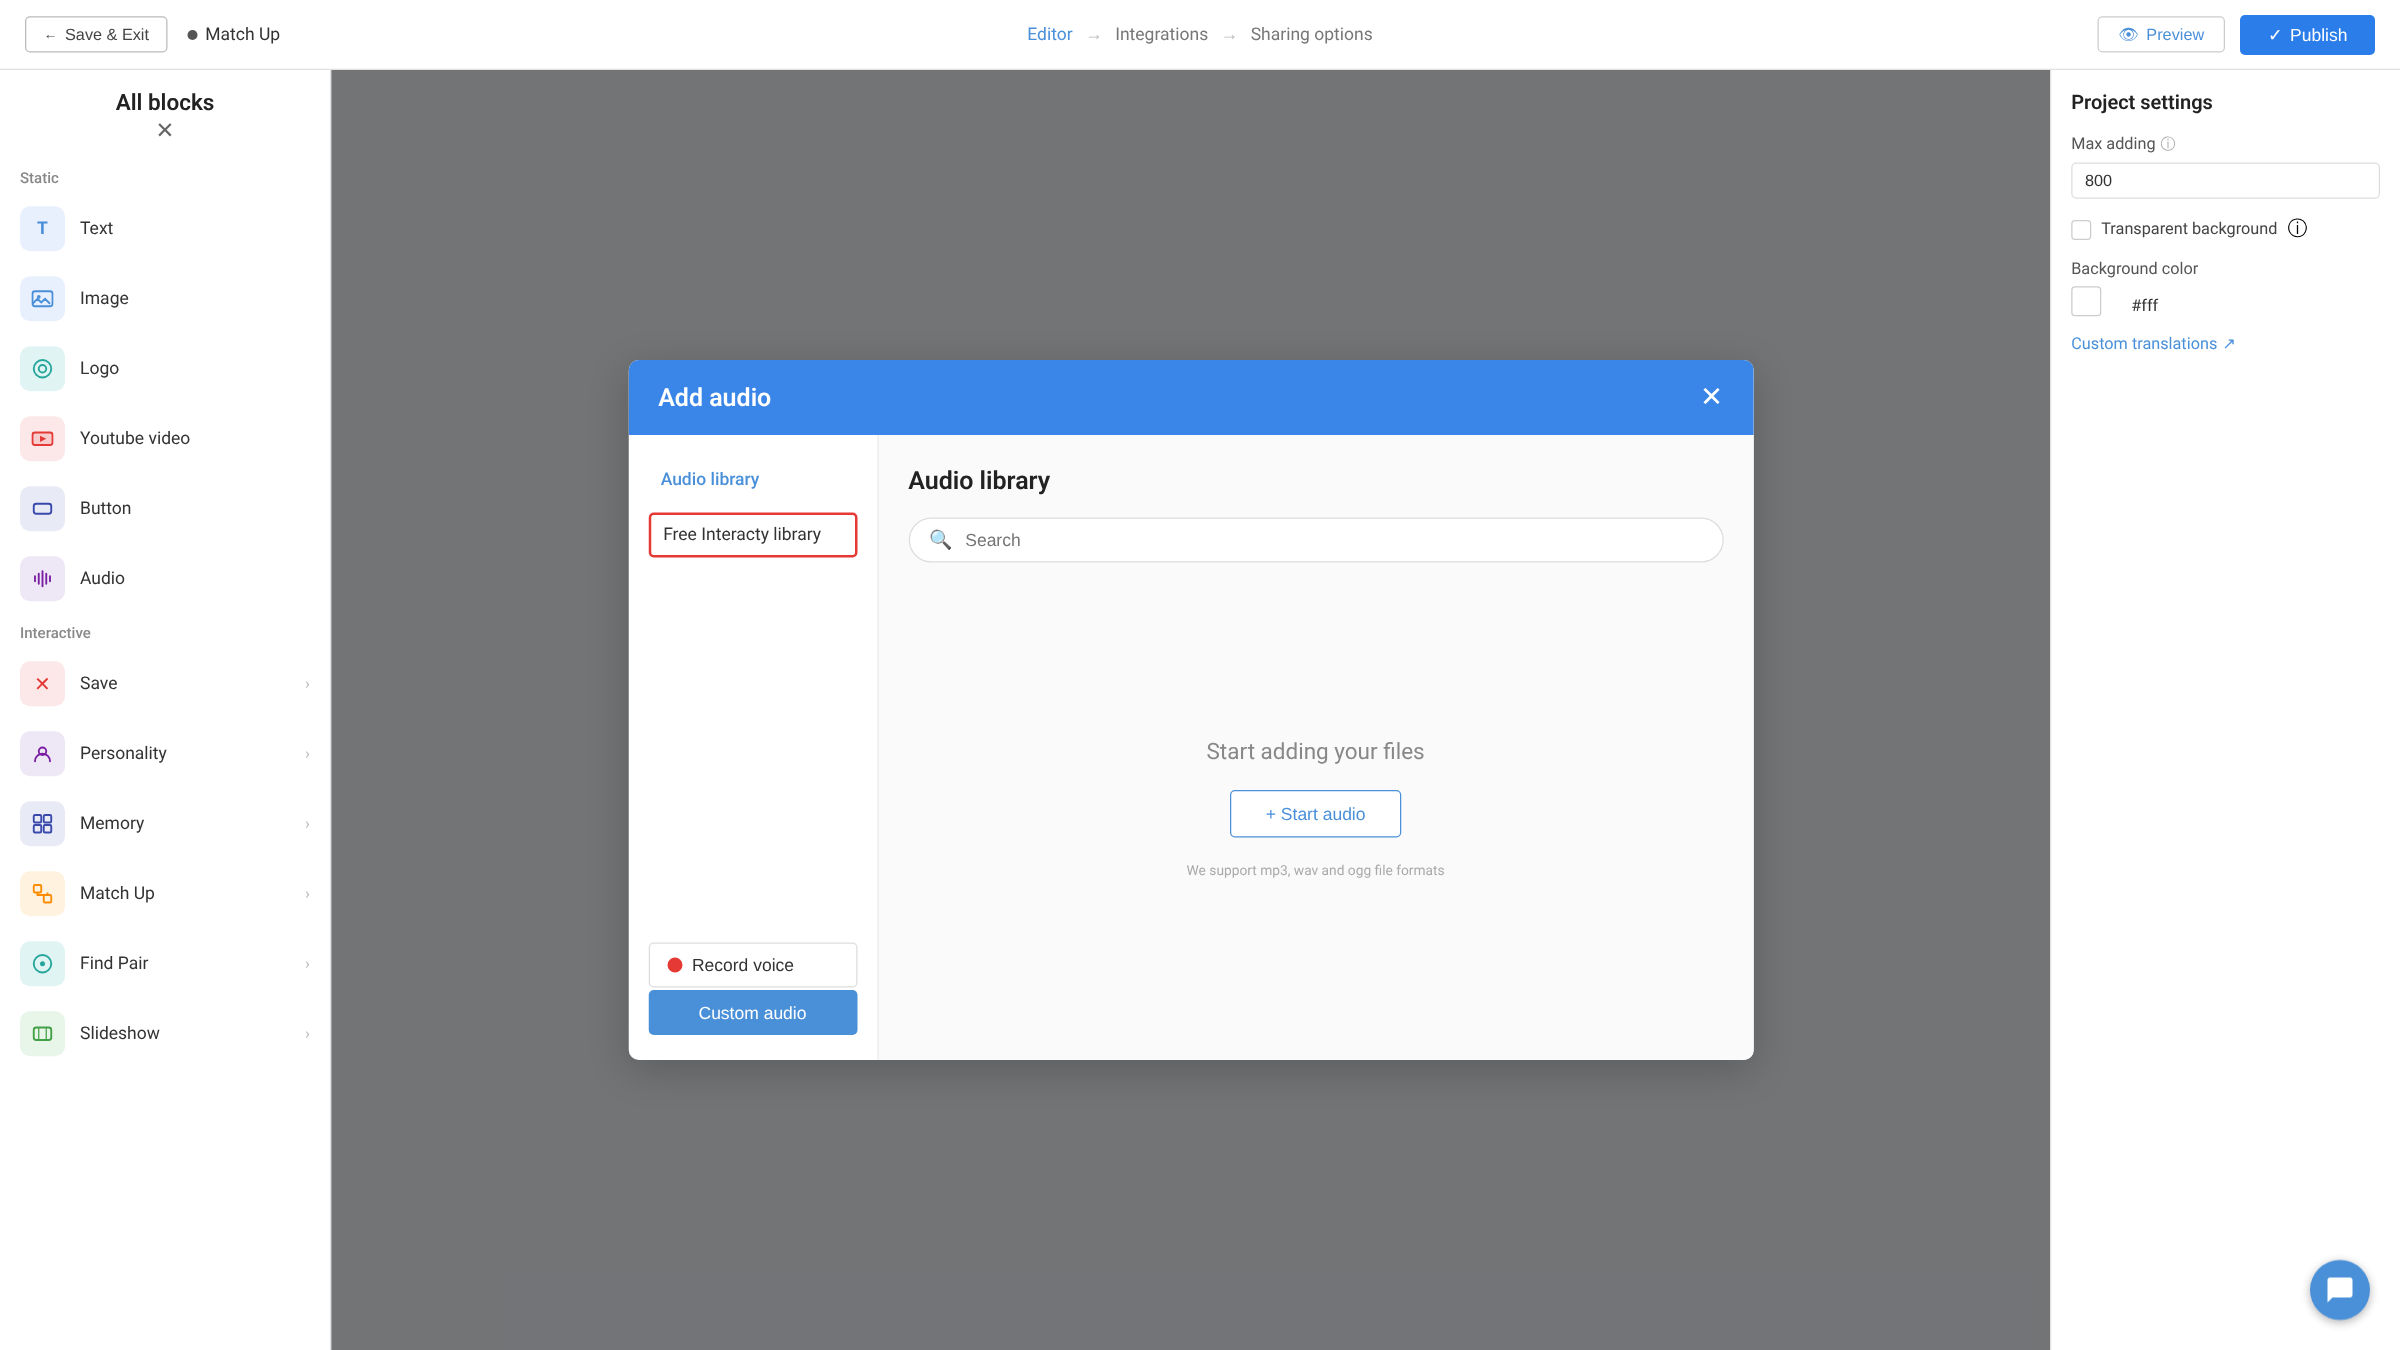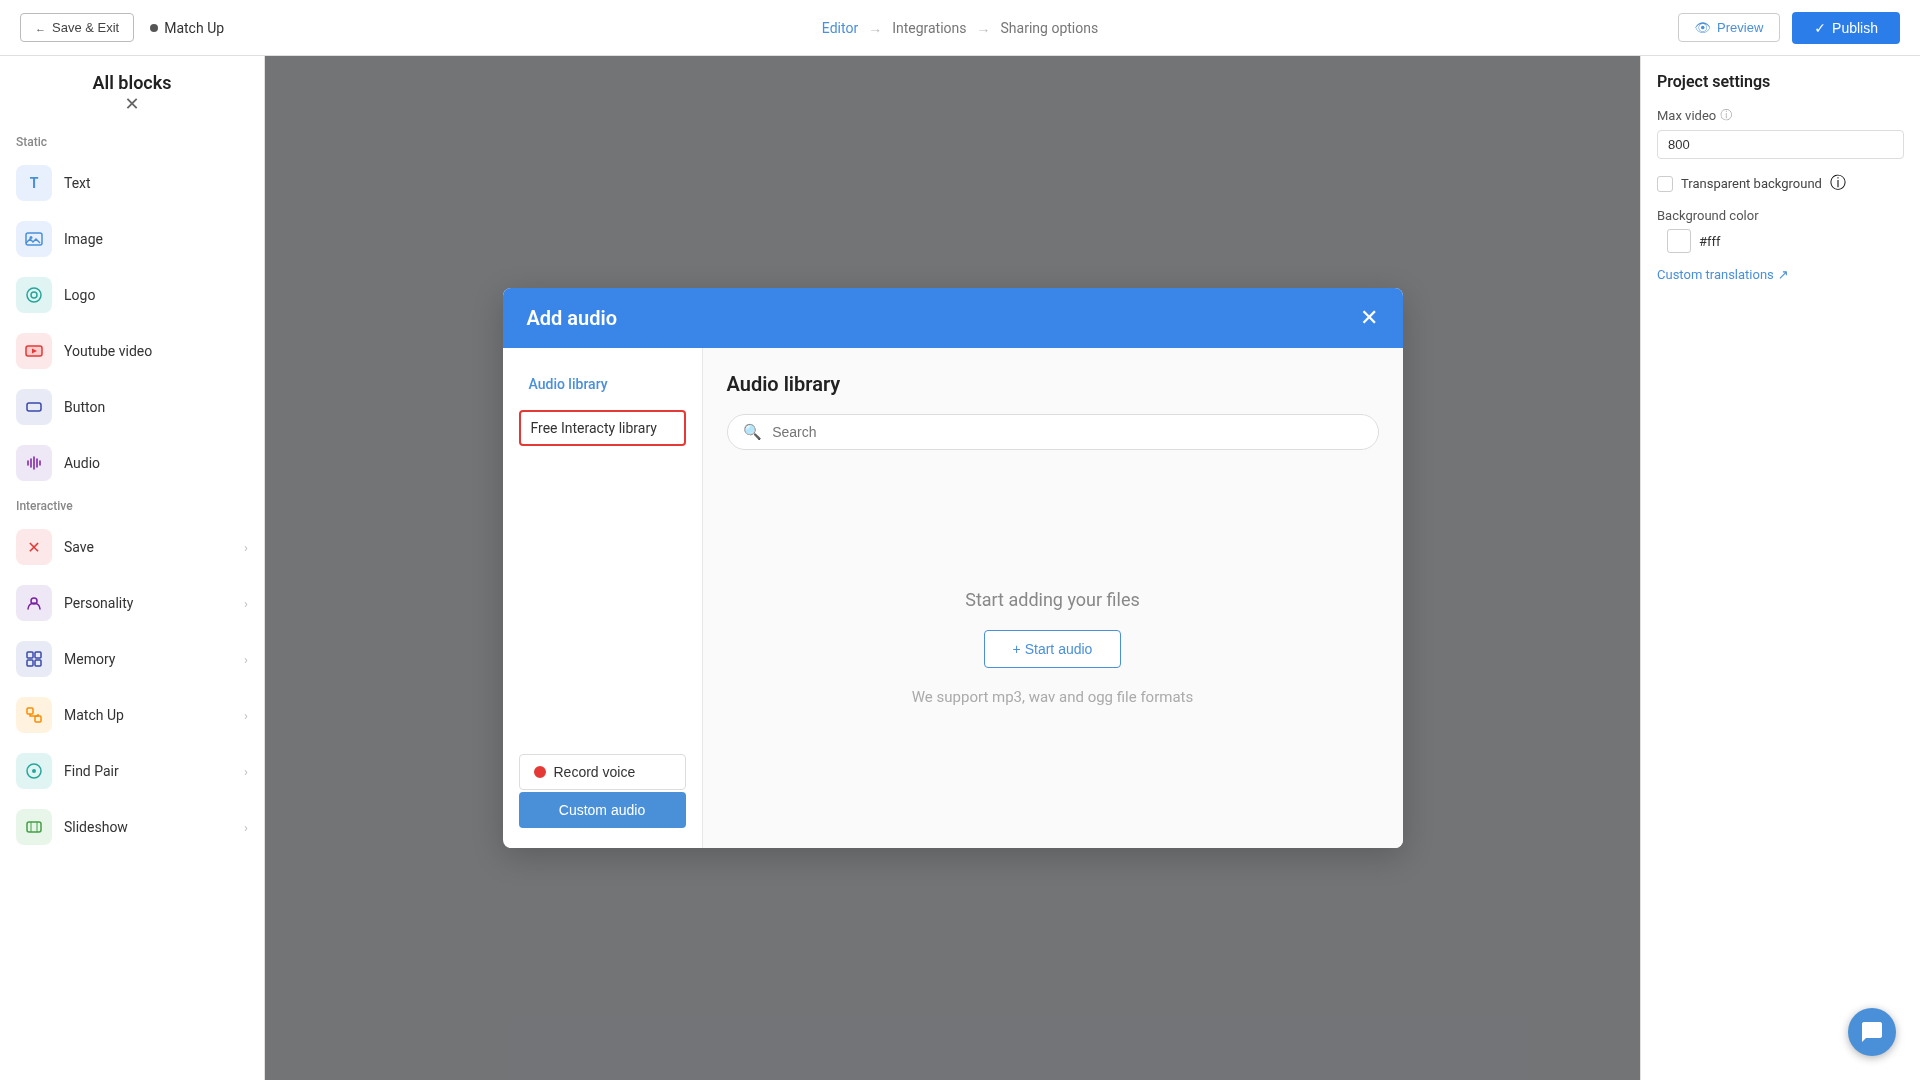--- a/index.html
+++ b/index.html
@@ -170,21 +170,21 @@
     }
     .checkbox-box {
       width: 16px;
       height: 16px;
       border: 1px solid #ccc;
       border-radius: 3px;
       background: #fff;
       flex-shrink: 0;
     }
     .checkbox-label { font-size: 13px; color: #444; }
-    .color-row { display: flex; align-items: center; gap: 8px; margin-bottom: 14px; margin-left: 10px; }
+    .color-row { display: flex; align-items: flex-end; gap: 24px; margin-bottom: 14px; }
     .color-swatch { width: 24px; height: 24px; border: 1px solid #ccc; border-radius: 3px; background: #fff; flex-shrink: 0; }
     .color-value { font-size: 13px; color: #333; }
     .custom-translations { color: #4a90d9; font-size: 13px; cursor: pointer; display: flex; align-items: center; gap: 4px; }
 
     
     .chat-btn {
       position: fixed;
       bottom: 24px;
       right: 24px;
       width: 48px;
@@ -305,21 +305,21 @@
     .empty-text { font-size: 18px; color: #888; font-weight: 400; }
     .upload-audio-btn {
       border: 1px solid #4a90d9;
       background: #fff;
       color: #4a90d9;
       padding: 10px 28px;
       border-radius: 4px;
       font-size: 14px;
       cursor: pointer;
     }
-    .support-text { font-size: 15px; color: #aaa; }
+    .support-text { font-size: 11px; color: #aaa; }
     .record-voice-btn {
       background: #fff;
       border: 1px solid #ddd;
       border-radius: 4px;
       padding: 9px 14px;
       font-size: 14px;
       cursor: pointer;
       display: flex;
       align-items: center;
       gap: 8px;
@@ -561,21 +561,21 @@
             </div>
           </div>
         </div>
       </div>
     </div>
   </div>
 
   <div class="right-sidebar">
     <div class="right-sidebar-title">Project settings</div>
     <div class="setting-label">
-      <span>Max video</span>
+      <span>Max adding</span>
       <span class="info-icon">ⓘ</span>
     </div>
     <input class="setting-input" type="text" value="800" style="">
     <div class="checkbox-row">
       <div class="checkbox-box"></div>
       <span class="checkbox-label">Transparent background</span>
       <span class="info-icon">ⓘ</span>
     </div>
     <div class="setting-label">
       <span>Background color</span>

